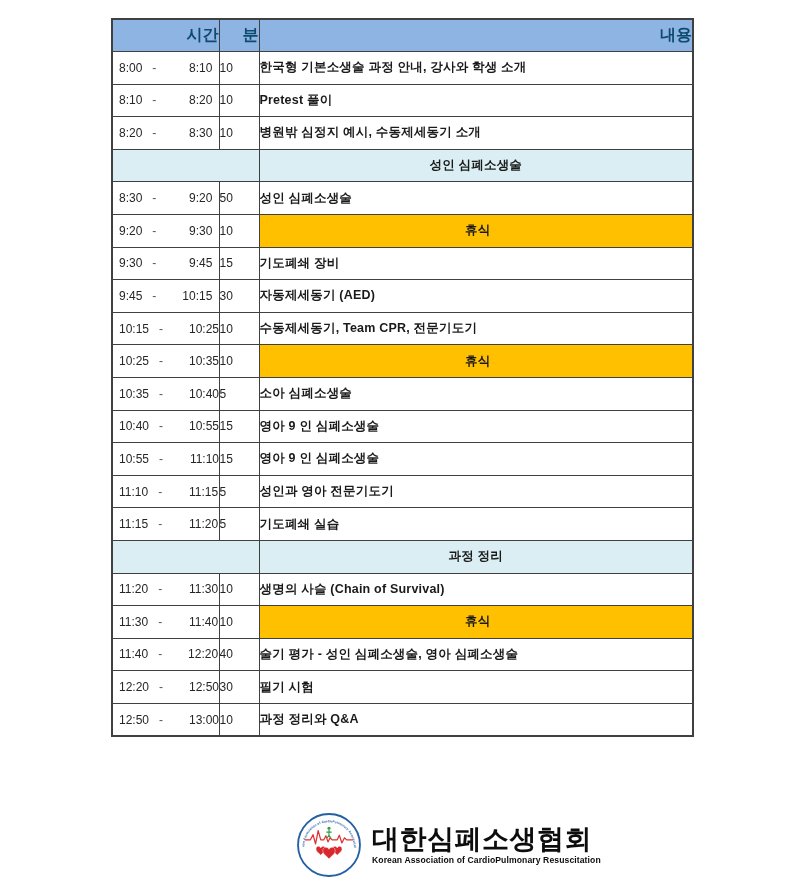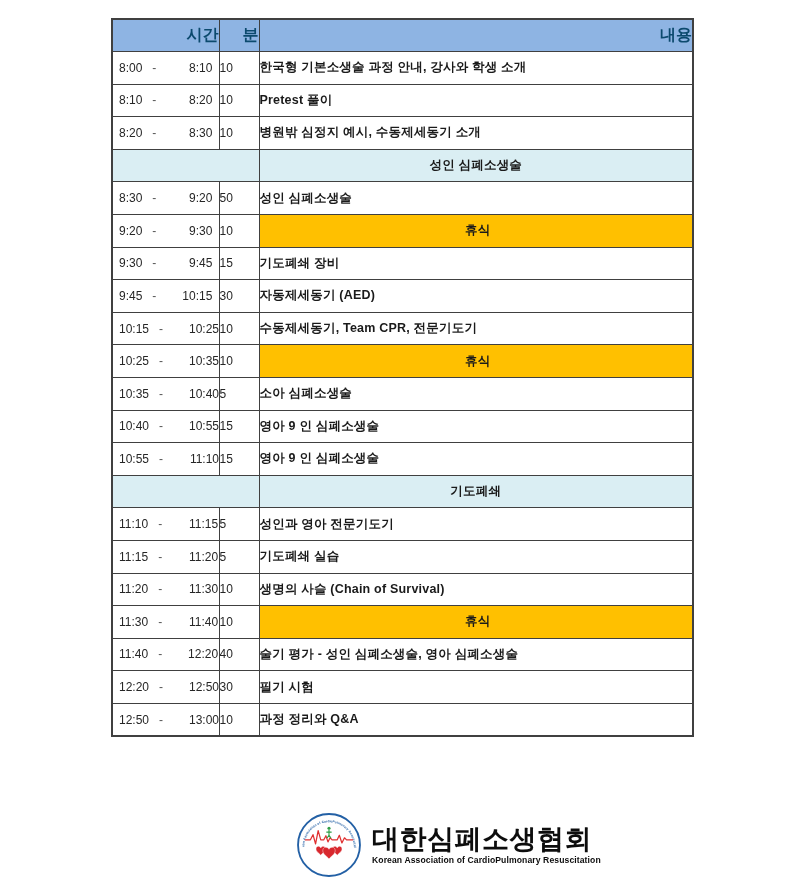--- a/index.html
+++ b/index.html
@@ -206,45 +206,45 @@
         <td class="c-time">
           <div class="t-wrap">
             <span class="t-start">10:55</span>
             <span class="t-dash">-</span>
             <span class="t-end">11:10</span>
           </div>
         </td>
         <td class="c-min">15</td>
         <td class="c-content">영아 9 인 심폐소생술</td>
       </tr>
+      <tr class="session">
+        <td class="c-time">
+          <div class="t-wrap">
+            <span class="t-start">11:10</span>
+            <span class="t-dash">-</span>
+            <span class="t-end">11:15</span>
+          </div>
+        </td>
+        <td class="c-min">5</td>
+        <td class="c-content">성인과 영아 전문기도기</td>
+      </tr>
+      <tr class="session">
+        <td class="c-time">
+          <div class="t-wrap">
+            <span class="t-start">11:15</span>
+            <span class="t-dash">-</span>
+            <span class="t-end">11:20</span>
+          </div>
+        </td>
+        <td class="c-min">5</td>
+        <td class="c-content">기도폐쇄 실습</td>
+      </tr>
       <tr class="section">
         <td colspan="2" class="c-merged"></td>
-        <td class="c-content c-section">기도폐쇄</td>
-      </tr>
-      <tr class="session">
-        <td class="c-time">
-          <div class="t-wrap">
-            <span class="t-start">11:10</span>
-            <span class="t-dash">-</span>
-            <span class="t-end">11:15</span>
-          </div>
-        </td>
-        <td class="c-min">5</td>
-        <td class="c-content">성인과 영아 전문기도기</td>
-      </tr>
-      <tr class="session">
-        <td class="c-time">
-          <div class="t-wrap">
-            <span class="t-start">11:15</span>
-            <span class="t-dash">-</span>
-            <span class="t-end">11:20</span>
-          </div>
-        </td>
-        <td class="c-min">5</td>
-        <td class="c-content">기도폐쇄 실습</td>
+        <td class="c-content c-section">과정 정리</td>
       </tr>
       <tr class="session">
         <td class="c-time">
           <div class="t-wrap">
             <span class="t-start">11:20</span>
             <span class="t-dash">-</span>
             <span class="t-end">11:30</span>
           </div>
         </td>
         <td class="c-min">10</td>

